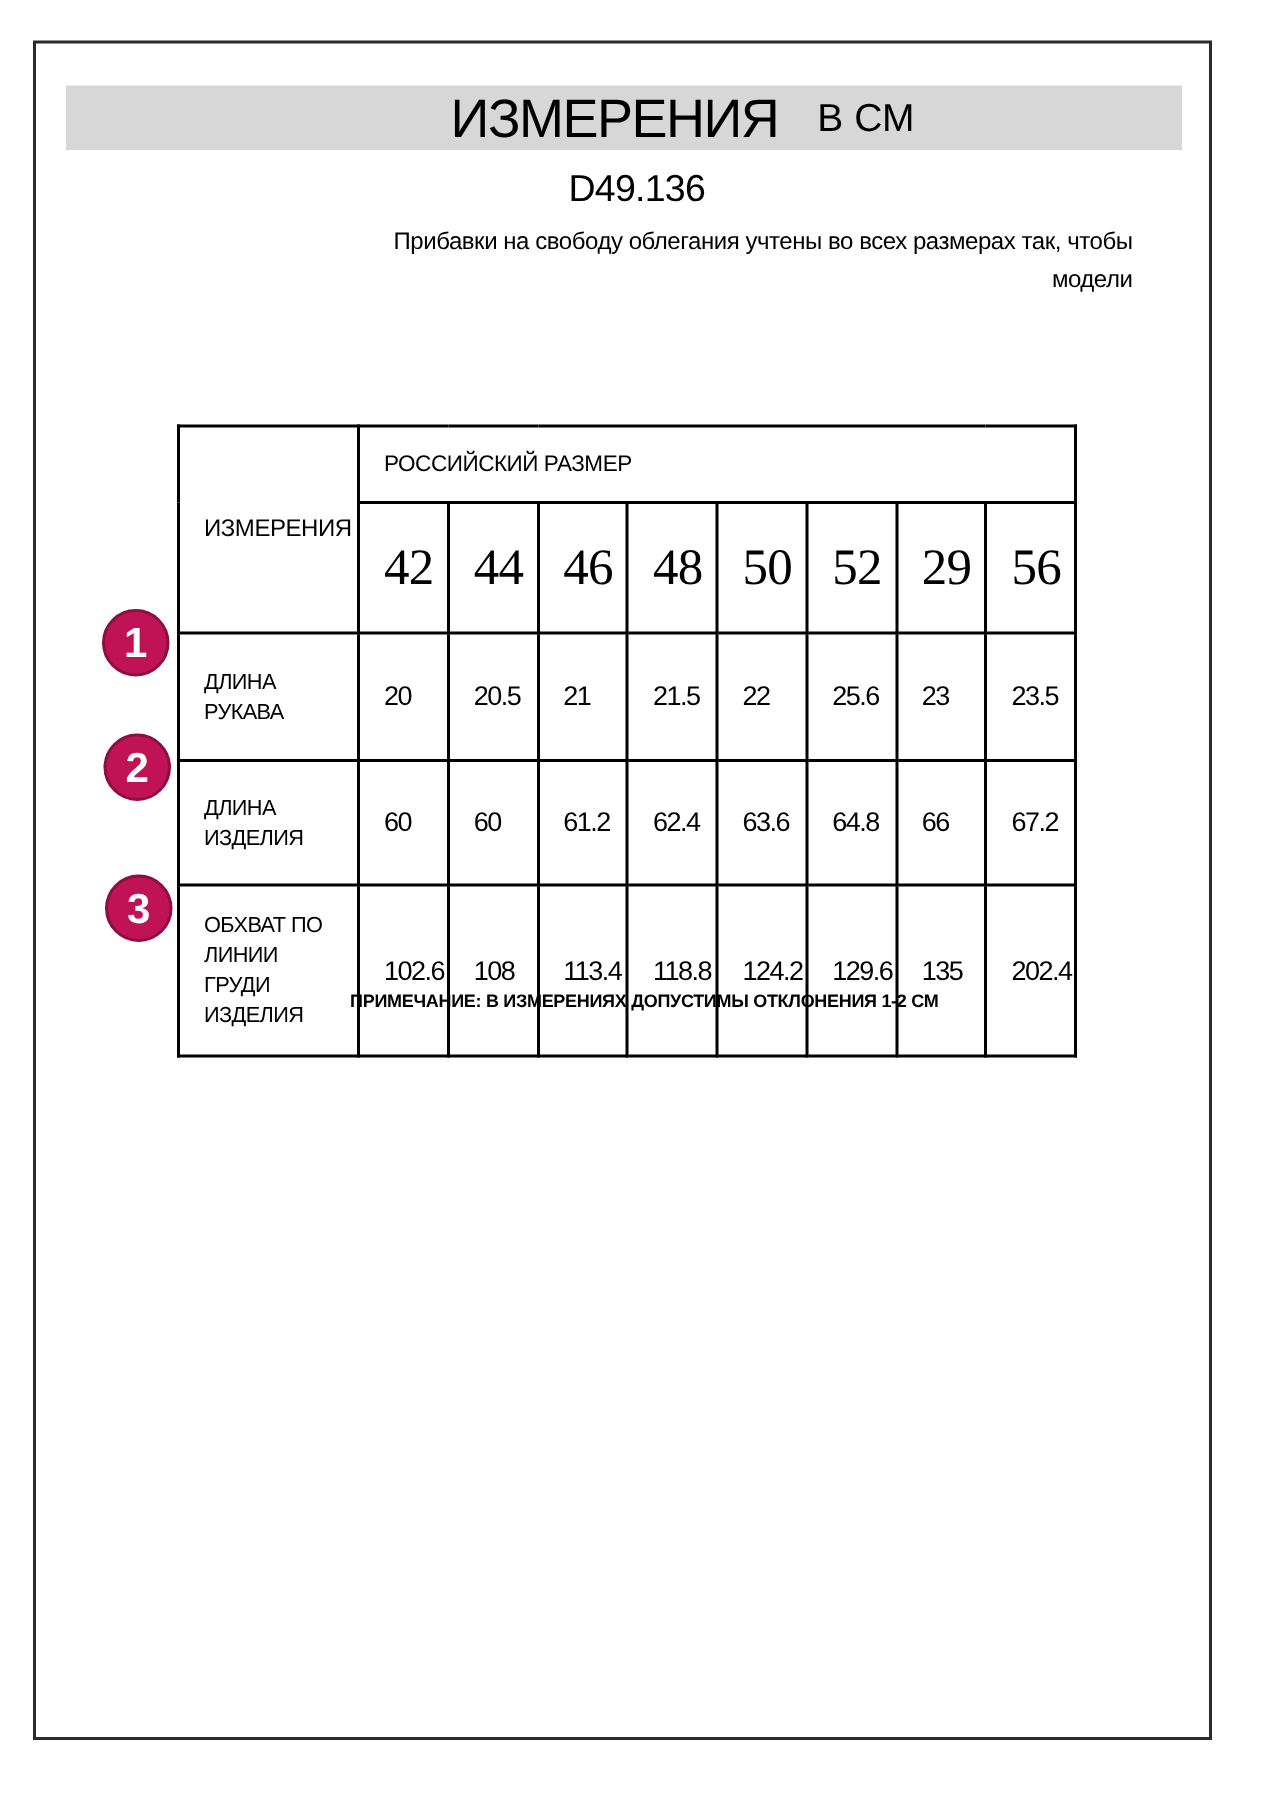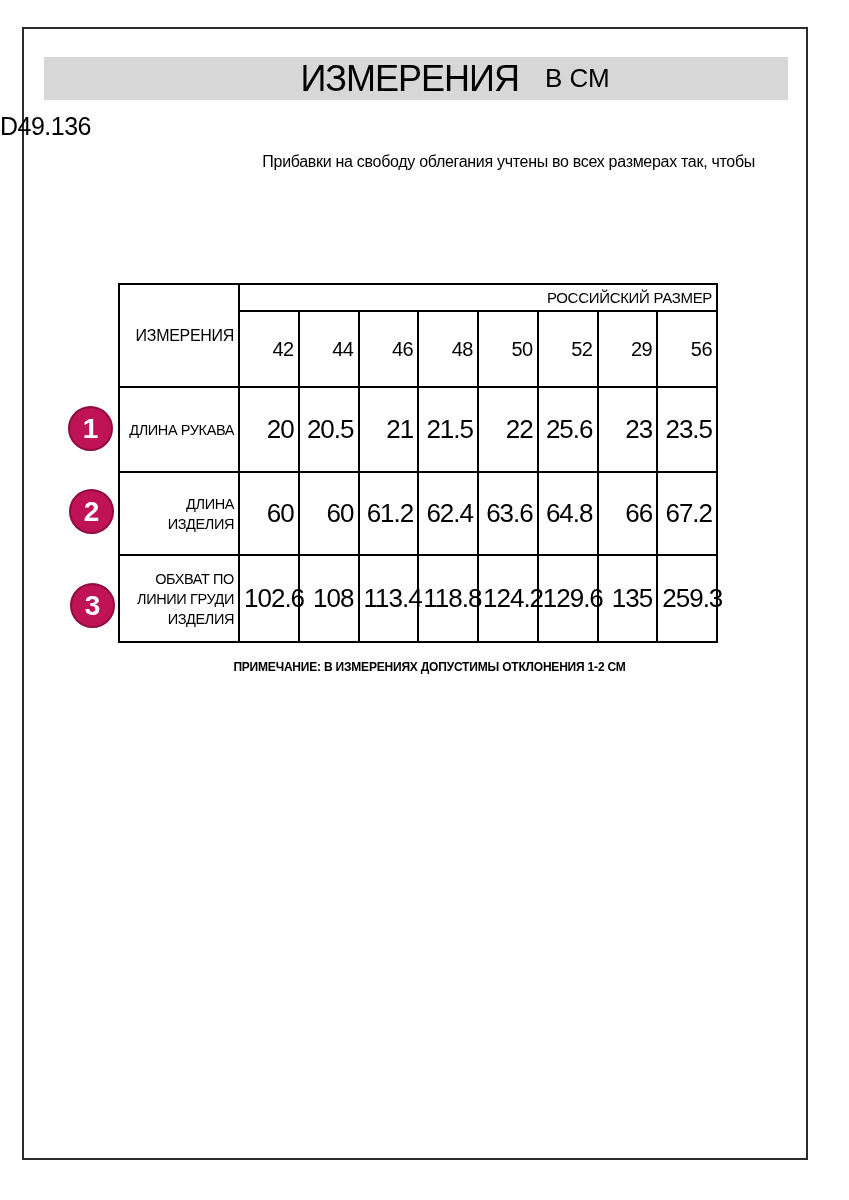--- a/index.html
+++ b/index.html
@@ -9,35 +9,35 @@
   .page-frame { position:absolute; left:22px; top:27px; width:786px; height:1133px;
     border:2px solid #2b2b2b; background:#fff; }
 
   .title-bar { position:absolute; left:44px; top:57px; width:744px; height:43px;
     background:#d7d7d7; display:flex; align-items:center; justify-content:center;
     padding-left:78px; white-space:nowrap; }
   .title-main { font-size:36px; letter-spacing:-1px; }
   .title-bold { font-size:36px; font-weight:bold; letter-spacing:-1px; margin-left:28px; }
   .title-unit { font-size:26px; letter-spacing:0px; margin-left:26px; }
 
-  .model-code { position:absolute; top:112px; left:0; width:849px; 
+  .model-code { position:absolute; top:112px; left:0; width:849px; text-align:center;
     font-size:25px; letter-spacing:-0.5px; }
 
   .subtitle { position:absolute; top:149px; left:95px; width:660px; text-align:right;
     font-size:16px; line-height:25px; letter-spacing:-0.3px; }
 
   table.size-table { position:absolute; left:118px; top:283px; width:598px;
     border-collapse:collapse; table-layout:fixed; }
-  .size-table th, .size-table td { border:2px solid #000; text-align:right;
-    vertical-align:middle; font-weight:normal; padding:4px; background:#fff; }
+  .size-table th, .size-table td { border:2px solid #000; text-align:left;
+    vertical-align:middle; font-weight:normal; padding:16px; background:#fff; }
   .corner-header { font-size:16px; letter-spacing:-0.3px; }
   .group-header { height:17px; font-size:15px; letter-spacing:-0.3px; }
-  .size-header { height:76px; font-size:20px; font-weight:bold; letter-spacing:-0.5px; }
+  .size-header { height:87px; font-size:34px; font-weight:bold; letter-spacing:-0.5px;font-family:Liberation Serif, serif; }
   .label-cell { font-size:14.5px; letter-spacing:-0.4px; line-height:20px; padding:0 2px; }
-  .value-cell { font-size:26px; letter-spacing:-1px; }
+  .value-cell { font-size:18px; letter-spacing:-1px; }
   tr.row-1 td, tr.row-1 th { height:85px; }
   tr.row-2 td, tr.row-2 th { height:83px;border-radius:23px; }
   tr.row-3 td, tr.row-3 th { height:87px; }
 
   .badge { position:absolute; width:45px; height:45px; border-radius:50%;
     background:#c01355; border:2px solid #8e0d42; color:#fff; font-weight:bold;
     font-size:28px; display:flex; align-items:center; justify-content:center;
     line-height:1; }
   .badge-1 { left:68px; top:406px; }
   .badge-2 { left:69px; top:489px; }
@@ -53,20 +53,21 @@
 
 <div class="title-bar">
   <span class="title-main">ИЗМЕРЕНИЯ</span>
   <span class="title-unit">В СМ</span>
 </div>
 
 <div class="model-code">D49.136</div>
 
 <div class="subtitle">
   <div>Прибавки на свободу облегания учтены во всех размерах так, чтобы</div>
+  <div>модели</div>
 </div>
 
 <table class="size-table">
   <colgroup>
     <col style="width:120px">
     <col style="width:59.75px">
       <col style="width:59.75px">
       <col style="width:59.75px">
       <col style="width:59.75px">
     <col style="width:59.75px">
@@ -115,21 +116,21 @@
     </tr>
     <tr class="row-3">
       <th class="label-cell">ОБХВАТ ПО ЛИНИИ ГРУДИ ИЗДЕЛИЯ</th>
       <td class="value-cell">102.6</td>
       <td class="value-cell">108</td>
       <td class="value-cell">113.4</td>
       <td class="value-cell">118.8</td>
       <td class="value-cell">124.2</td>
       <td class="value-cell">129.6</td>
       <td class="value-cell">135</td>
-      <td class="value-cell">259.3</td>
+      <td class="value-cell">202.4</td>
     </tr>
   </tbody>
 </table>
 
 <div class="badge badge-1">1</div>
 <div class="badge badge-2">2</div>
 <div class="badge badge-3">3</div>
 
 <div class="note">ПРИМЕЧАНИЕ: В ИЗМЕРЕНИЯХ ДОПУСТИМЫ ОТКЛОНЕНИЯ 1-2 СМ</div>
 

